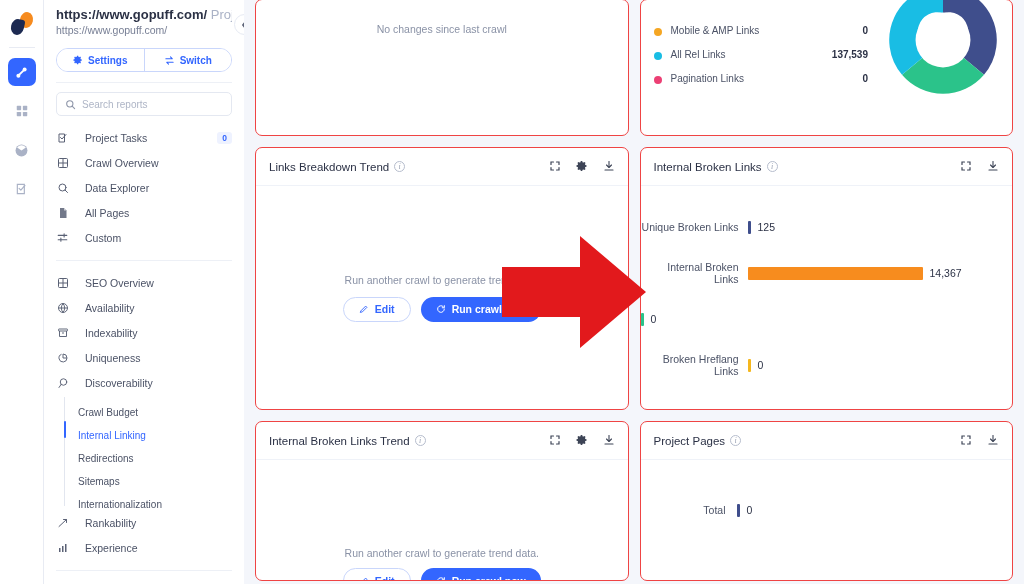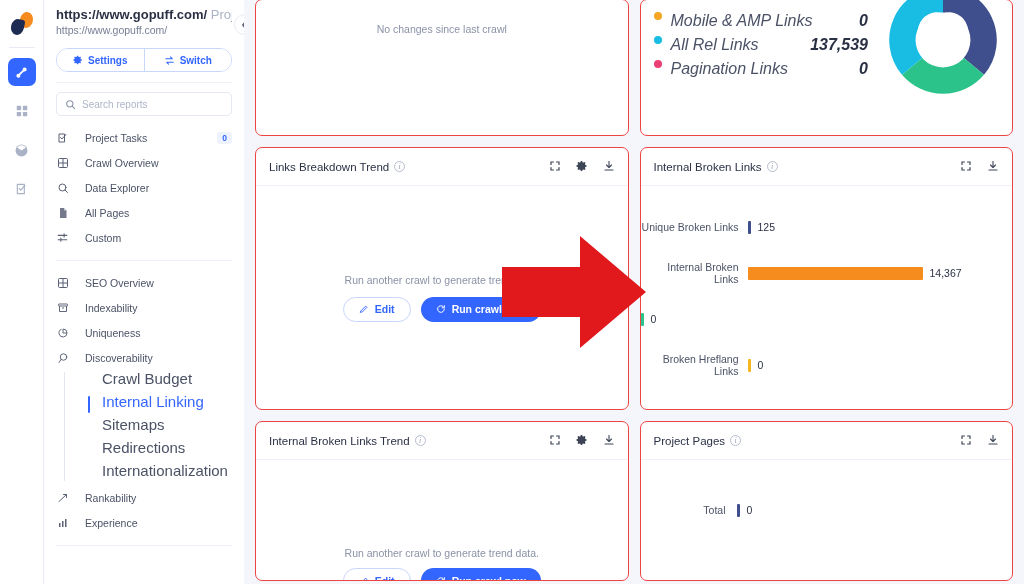--- a/index.html
+++ b/index.html
@@ -77,21 +77,21 @@
   .nav-item .ico { color: #5a6175; }
   .badge {
     margin-left: auto; background: #eef2ff; color: #3366ff;
     font-size: 8.5px; border-radius: 3px; padding: 1px 5px; font-weight: 600;
   }
   .subnav { position: relative; padding-left: 22px; }
   .subnav::before {
     content: ""; position: absolute; left: 8px; top: 2px; bottom: 4px;
     width: 1px; background: #e2e6ef;
   }
-  .sub-item { height: 23px; display: flex; align-items: flex-start; font-size: 15px; color: #4b5266; position: relative; margin-left: 24px; }
+  .sub-item { height: 23px; display: flex; align-items: flex-end; font-size: 10px; color: #4b5266; position: relative; }
   .sub-item.active { color: #3366ff; }
   .sub-item.active::before {
     content: ""; position: absolute; left: -14px; top: 3px; bottom: 3px;
     width: 2px; background: #3366ff; border-radius: 1px;
   }
 
   .collapse {
     position: absolute; right: -11px; top: 14px;
     width: 21px; height: 21px; border-radius: 50%;
     background: #fff; border: 1px solid #e6eaf3;
@@ -139,21 +139,21 @@
   }
   .btn-primary {
     height: 25px; padding: 0 15px; border-radius: 13px;
     background: #3366ff; color: #fff;
     font-size: 10.5px; font-weight: 700; display: flex; align-items: center; gap: 6px;
   }
 
   
   .legend-card { display: flex; padding: 6px 0 0 0; }
   .legend-list { padding: 6px 0 0 13px; flex: 1; }
-  .legend-row { display: flex; align-items: flex-start; height: 24px; font-size: 16px; color: #4b5266; font-style: italic; }
+  .legend-row { display: flex; align-items: flex-end; height: 24px; font-size: 10px; color: #4b5266; }
   .legend-dot { width: 8px; height: 8px; border-radius: 50%; margin-right: 9px; flex: 0 0 8px; }
   .legend-label { flex: 1; }
   .legend-val { font-weight: 700; color: #2b3145; text-align: right; min-width: 60px; padding-right: 14px; }
 
   
   .bars { padding: 18px 0 0 0; }
   .bar-row { display: flex; align-items: center; height: 46px; }
   .bar-label { width: 107px; text-align: right; font-size: 10.5px; color: #4b5266; padding-right: 9px; }
   .bar-track { flex: 1; display: flex; align-items: flex-start; gap: 7px; padding-right: 14px; }
   .bar-fill { height: 13px; border-radius: 1px; }
@@ -308,20 +308,29 @@
           <svg width="12" height="12" viewBox="0 0 24 24" fill="none" stroke="currentColor" stroke-width="2">
               <rect x="3" y="3" width="18" height="18" rx="2"></rect>
               <path d="M3 12h18M12 3v18"></path>
             </svg>
         </span>
         <span>SEO Overview</span>
       </div>
       <div class="nav-item">
         <span class="ico">
           <svg width="12" height="12" viewBox="0 0 24 24" fill="none" stroke="currentColor" stroke-width="1.9">
+              <circle cx="12" cy="12" r="9"></circle>
+              <path d="M3 12h18M12 3a15 15 0 0 1 0 18a15 15 0 0 1 0-18z"></path>
+            </svg>
+        </span>
+        <span>Availability</span>
+      </div>
+      <div class="nav-item">
+        <span class="ico">
+          <svg width="12" height="12" viewBox="0 0 24 24" fill="none" stroke="currentColor" stroke-width="1.9">
               <rect x="3" y="4" width="18" height="4" rx="1"></rect>
               <path d="M5 8v11h14V8"></path>
               <path d="M10 12h4"></path>
             </svg>
         </span>
         <span>Indexability</span>
       </div>
       <div class="nav-item">
         <span class="ico">
           <svg width="12" height="12" viewBox="0 0 24 24" fill="none" stroke="currentColor" stroke-width="1.9">
@@ -342,24 +351,24 @@
       </div>
 
       <div class="subnav">
         <div class="sub-item">
             <span>Crawl Budget</span>
           </div>
         <div class="sub-item active">
             <span>Internal Linking</span>
           </div>
         <div class="sub-item">
+            <span>Redirections</span>
+          </div>
+        <div class="sub-item">
             <span>Sitemaps</span>
-          </div>
-        <div class="sub-item">
-            <span>Redirections</span>
           </div>
         <div class="sub-item">
             <span>Internationalization</span>
           </div>
       </div>
 
       <div class="nav-item">
         <span class="ico">
           <svg width="12" height="12" viewBox="0 0 24 24" fill="none" stroke="currentColor" stroke-width="2" stroke-linecap="round" stroke-linejoin="round">
               <path d="M4 19 L19 5"></path>

